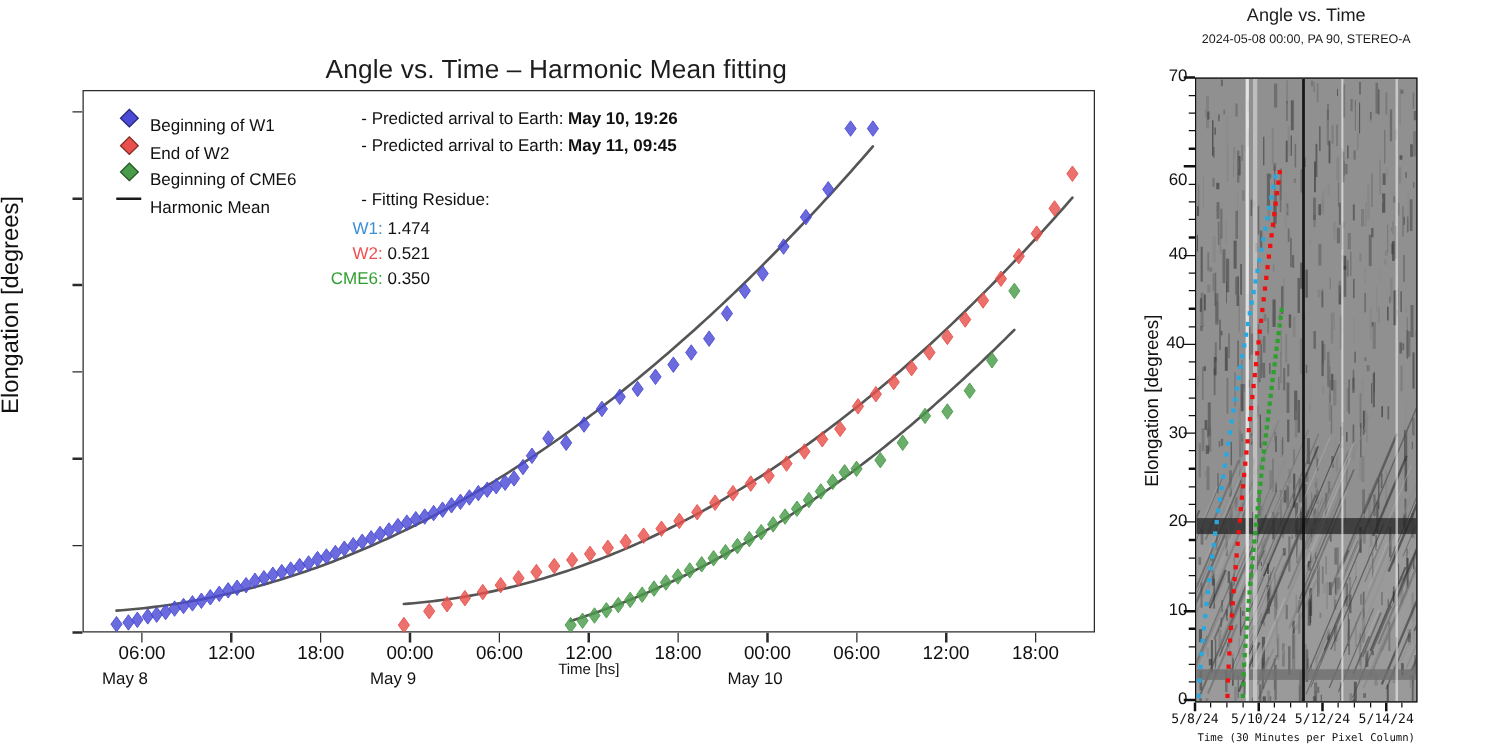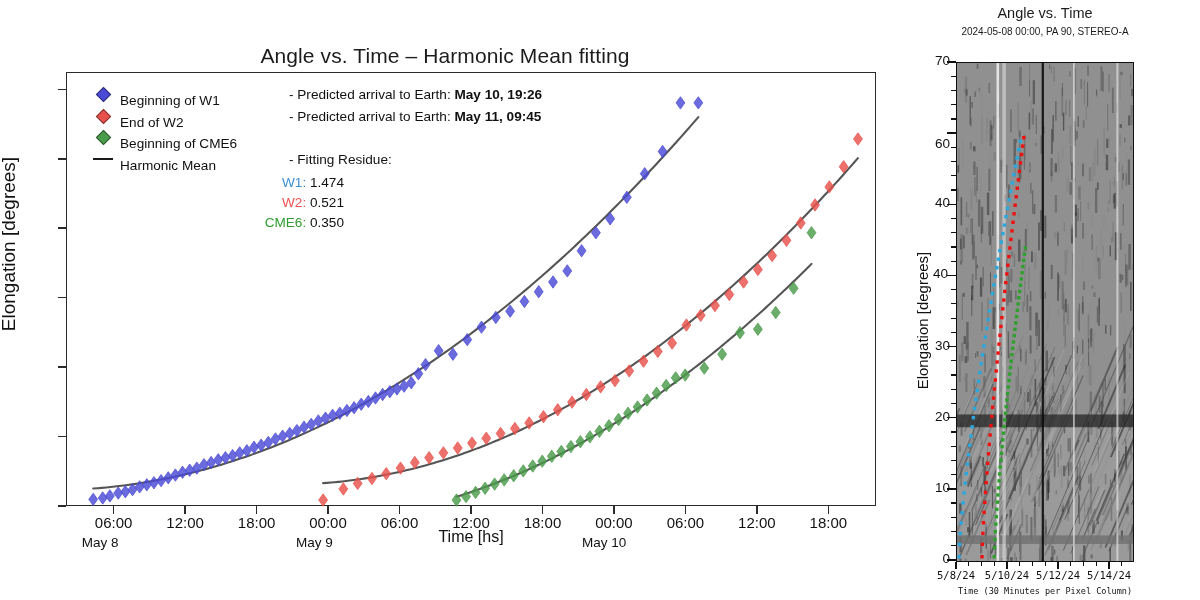--- a/index.html
+++ b/index.html
@@ -34,21 +34,21 @@
   .xtick-label{
     position:absolute;top:514px;width:70px;text-align:center;
     font-size:15px;color:#111;transform:translateX(-35px);
   }
   .xday-label{
     position:absolute;top:535px;width:80px;text-align:left;
     font-size:13.5px;color:#111;
   }
   #x-axis-title{
     position:absolute;left:66px;top:528px;width:810px;text-align:center;
-    font-size:16px;color:#111;
+    font-size:12px;color:#111;
   }
 
   
   #legend{position:absolute;left:86px;top:84px;font-size:13.6px;color:#111;}
   .legend-row{display:flex;align-items:center;height:21.5px;}
   .lg-sym{width:34px;display:flex;justify-content:center;align-items:center;}
   .lg-label{width:136px;color:#111;margin-top:12px;}
   .lg-note{color:#111;white-space:nowrap;margin-left:33px;}
   .lg-note b{font-weight:bold;}
   .diamond{

